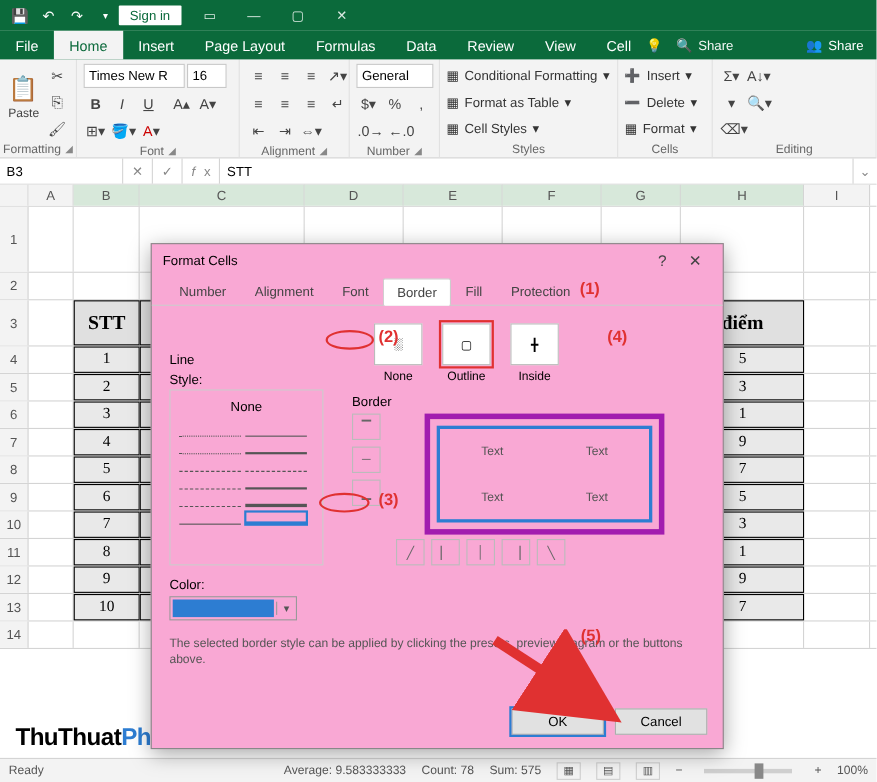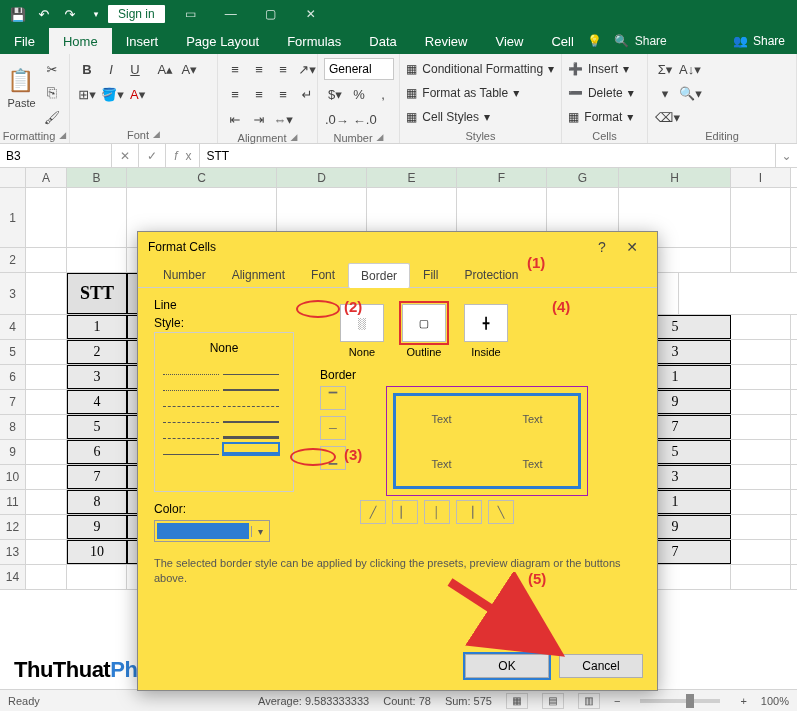--- a/index.html
+++ b/index.html
@@ -48,21 +48,21 @@
 .colhdr .corner { width: 26px; border-right: 1px solid #d4d4d4; background: #f3f3f3; }
 .colhdr .ch { border-right: 1px solid #d4d4d4; background: #f3f3f3; color: #555; display: flex; align-items: center; justify-content: center; font-size: 12px; }
 .ch.sel { background: #d7e8da; }
 .gridrow { display: flex; height: 25px; border-bottom: 1px solid #d4d4d4; }
 .gridrow .rh { width: 26px; border-right: 1px solid #d4d4d4; background: #f3f3f3; display: flex; align-items: center; justify-content: center; font-size: 12px; color: #555; }
 .gridrow .cell { border-right: 1px solid #d4d4d4; display: flex; align-items: center; padding: 0 4px; font-size: 14px; font-family: "Times New Roman", serif; }
 .datacell { background: #e9e9e9; border: 1px solid #000 !important; justify-content: center; }
 .hdrcell { font-weight: bold; background: #e0e0e0; }
 
 
-.dialog { position: absolute; left: 137px; top: 231px; width: 521px; height: 460px; background: #fde047; border: 1px solid #888; box-shadow: 0 4px 18px rgba(0,0,0,.35); z-index: 20; }
+.dialog { position: absolute; left: 137px; top: 221px; width: 521px; height: 460px; background: #f9a8d4; border: 1px solid #888; box-shadow: 0 4px 18px rgba(0,0,0,.35); z-index: 20; }
 .dialog .dlghdr { height: 30px; display: flex; align-items: center; padding: 0 10px; font-size: 12px; }
 .dialog .dlghdr .dtitle { flex: 1; }
 .dialog .dlghdr .dico { width: 30px; text-align: center; font-size: 14px; color: #444; }
 .dialog .dlgtabs { display: flex; padding: 0 12px; border-bottom: 1px solid #ccc; }
 .dialog .dt { padding: 5px 12px; font-size: 12px; color: #444; border: 1px solid transparent; border-bottom: none; }
 .dialog .dt.active { border-color: #ccc; background: #fff; position: relative; top: 1px; }
 .dialog .dlgbody { padding: 10px 16px 8px 16px; font-size: 12px; position: relative; }
 .lineframe { border: 1px solid #ccc; width: 140px; height: 160px; padding: 6px; position: relative; }
 .lineframe .nonestyle { text-align: center; padding: 2px 0 6px 0; }
 .styswatch { display: inline-block; width: 56px; height: 12px; margin: 2px; }
@@ -72,21 +72,21 @@
 .stythk { border-bottom: 2px solid #555; }
 .stythkop { border-bottom: 3px solid #2d7dd2; }
 .selstyle { outline: 2px solid #2d7dd2; outline-offset: -1px; }
 .colorbox { width: 116px; height: 22px; border: 1px solid #999; display: flex; align-items: center; }
 .colorbox .swatch { flex: 1; height: 16px; margin: 0 2px; background: #2d7dd2; }
 .colorbox .dd { width: 18px; text-align: center; border-left: 1px solid #999; font-size: 10px; color: #555; }
 .presets { display: flex; gap: 18px; margin: 6px 0 0 20px; }
 .preset { display: flex; flex-direction: column; align-items: center; gap: 4px; font-size: 11px; }
 .preset .pbox { width: 44px; height: 38px; border: 1px solid #bbb; background: #fff; display:flex; align-items:center; justify-content:center; }
 .preset.sel .pbox { outline: 2px solid #e03131; outline-offset: 1px; }
-.borderpreview { width: 202px; height: 110px; border: 1px solid #a21caf; margin-left: 40px; }
+.borderpreview { width: 218px; height: 110px; border: 5px solid #a21caf; margin-left: 40px; }
 .borderpreview .inner { margin: 6px; border: 3px solid #2d7dd2; height: calc(100% - 12px); display: grid; grid-template: 1fr 1fr / 1fr 1fr; }
 .borderpreview .inner div { display:flex; align-items:center; justify-content:center; font-size:11px; color:#555; }
 .sidebtn { width: 26px; height: 24px; border: 1px solid #bbb; margin-bottom: 6px; display:flex; align-items:center; justify-content:center; font-size:11px; color:#666; }
 .botbtns { display:flex; gap:6px; margin-left:40px; margin-top:4px;}
 .instr { font-size: 11px; color: #555; margin-top: 14px; line-height: 1.4; }
 .dlgbtns { position: absolute; right: 14px; bottom: 12px; display: flex; gap: 10px; }
 .dlgbtn { width: 84px; height: 24px; border: 1px solid #adadad; background: #e1e1e1; display: flex; align-items: center; justify-content: center; font-size: 12px; }
 .dlgbtn.primary { outline: 2px solid #2d7dd2; outline-offset: 0; }
 
 
@@ -157,20 +157,24 @@
     </div>
     <div class="glabel">
         <span>Formatting</span>
         <span class="dlg">◢</span>
       </div>
   </div>
   <div class="group" style="width:148px;">
     <div class="gbody">
         <div class="col" style="gap:3px;">
       <div class="row">
+            <div class="fontbox" style="width:92px;">Times New R</div>
+            <div class="fontbox" style="width:36px;">16</div>
+          </div>
+      <div class="row">
             <div class="btn">
               <b>B</b>
             </div>
             <div class="btn">
               <i>I</i>
             </div>
             <div class="btn">
               <u>U</u>
             </div>
             <span style="width:4px;"></span>
@@ -331,20 +335,21 @@
       </div>
       <div class="gridrow" style="height:42px;">
         <div class="rh">3</div>
         <div class="cell" style="width:41px;font-size:18px;"></div>
         <div class="cell datacell hdrcell" style="width:60px;font-size:18px;">STT</div>
         <div class="cell datacell hdrcell" style="width:150px;font-size:18px;"></div>
         <div class="cell datacell hdrcell" style="width:90px;font-size:18px;"></div>
         <div class="cell datacell hdrcell" style="width:90px;font-size:18px;"></div>
         <div class="cell datacell hdrcell" style="width:90px;font-size:18px;"></div>
         <div class="cell datacell hdrcell" style="width:72px;font-size:18px;"></div>
+        <div class="cell datacell hdrcell" style="width:112px;font-size:18px;">điểm</div>
         <div class="cell" style="width:60px;font-size:18px;"></div>
       </div>
       <div class="gridrow">
         <div class="rh">4</div>
         <div class="cell" style="width:41px"></div>
         <div class="cell datacell" style="width:60px">1</div>
         <div class="cell datacell" style="width:150px"></div>
         <div class="cell datacell" style="width:90px"></div>
         <div class="cell datacell" style="width:90px"></div>
         <div class="cell datacell" style="width:90px"></div>
@@ -485,21 +490,21 @@
     <div class="dt">Number</div>
     <div class="dt">Alignment</div>
     <div class="dt">Font</div>
     <div class="dt active redbox">Border</div>
     <div class="dt">Fill</div>
     <div class="dt">Protection</div>
   </div>
   <div class="dlgbody">
     <div style="display:flex; gap:16px;">
 
-      <div style="width:150px;">
+      <div style="width:150px;margin-top:32px;">
         <div>Line</div>
         <div style="margin:4px 0 2px 0;"><span>Style:</span></div>
         <div class="lineframe">
           <div class="nonestyle">None</div>
           <div style="display:flex;flex-wrap:wrap;">
             <span class="styswatch stydot"></span>
             <span class="styswatch stysolid"></span>
             <span class="styswatch stydot"></span>
             <span class="styswatch stythk"></span>
             <span class="styswatch stydash"></span>

